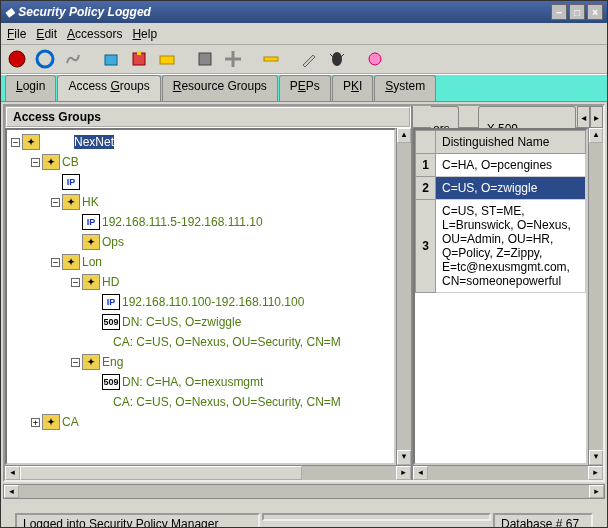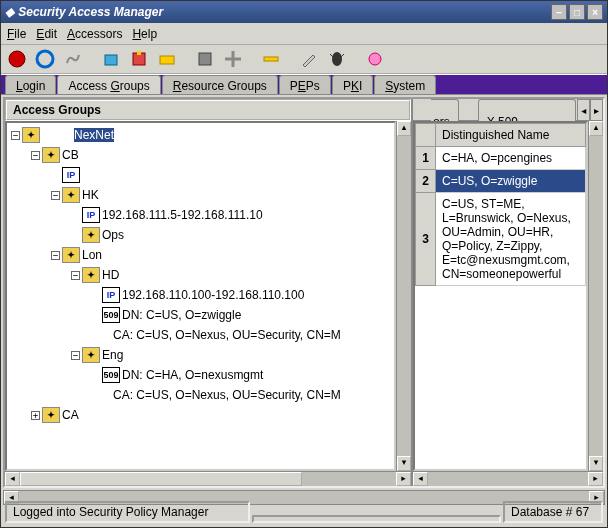--- a/index.html
+++ b/index.html
@@ -6,36 +6,36 @@
 body { background: #d6d6ce; width: 608px; height: 528px; display: flex; flex-direction: column; border: 1px solid #333; }
 .titlebar { background: linear-gradient(#4a69a8,#2d4a7a); color: #fff; height: 22px; display: flex; align-items: center; padding: 0 4px; font-weight: bold; font-style: italic; }
 .titlebar .spacer { flex: 1; }
 .tb-btn { width: 16px; height: 16px; background: #c0c0c0; border: 1px solid #666; margin-left: 2px; display: flex; align-items: center; justify-content: center; font-size: 10px; }
 .menubar { background: #d6d6ce; border-bottom: 1px solid #aaa; height: 22px; display: flex; align-items: center; padding: 0 6px; gap: 10px; }
 .menubar span { cursor: default; }
 .menubar span u, .tabs .tab u { text-decoration: underline; }
 .toolbar { background: #d6d6ce; height: 30px; border-bottom: 2px groove #fff; display: flex; align-items: center; padding: 0 4px; gap: 4px; }
 .toolbar .tbicon { width: 24px; height: 24px; display: flex; align-items: center; justify-content: center; border: 1px solid transparent; }
 .toolbar .sep { width: 6px; }
-.tabs { display: flex; height: 20px; background: #4c1d95; border-bottom: 1px solid #888; padding-left: 4px; }
+.tabs { display: flex; height: 27px; background: #5eead4; border-bottom: 1px solid #888; padding-left: 4px; }
 .tabs .tab { padding: 3px 10px; border: 1px solid #888; border-bottom: none; background: #d6d6ce; margin-right: 1px; border-radius: 3px 3px 0 0; cursor: default; }
 .tabs .tab.inactive { background: #c4c4bc; }
 .split { flex: 1; display: flex; overflow: hidden; border: 2px inset #eee; margin: 2px; }
 .leftpane { flex: 1; display: flex; flex-direction: column; border-right: 2px solid #888; overflow: hidden; }
 .leftpane .header { background: #d6d6ce; border: 2px groove #fff; height: 22px; display: flex; align-items: center; padding: 0 6px; font-weight: bold; }
 .tree-wrap { flex: 1; display: flex; overflow: hidden; }
 .tree { flex: 1; background: #fff; border: 2px inset #ccc; overflow: auto; padding: 2px 0; }
 .tree .node { white-space: nowrap; display: flex; align-items: center; height: 20px; position: relative; }
 .toggle { width: 9px; height: 9px; border: 1px solid #666; background: #fff; display: inline-flex; align-items: center; justify-content: center; font-size: 9px; line-height: 8px; margin-right: 2px; font-family: monospace; }
 .toggle.empty { visibility: hidden; }
 .nicon { width: 18px; height: 16px; display: inline-flex; align-items: center; justify-content: center; margin-right: 2px; font-size: 9px; font-weight: bold; }
 .nicon.org { background: #f0d050; border: 1px solid #888; }
 .nicon.ip { background: #fff; border: 1px solid #000; color: #1030c0; }
 .nicon.x509 { background: #fff; border: 1px solid #000; color: #000; }
-.label { color: #000000; }
+.label { color: #4d7c0f; }
 .label.sel { background: #2a4a8a; color: #fff; margin-left: 32px; }
 .lscroll { width: 15px; background: #d6d6ce; border-left: 1px solid #888; display: flex; flex-direction: column; }
 .lscroll .sbtn { height: 15px; background: #d6d6ce; border: 1px outset #fff; font-size: 9px; text-align: center; }
 .lscroll .track { flex: 1; background: #c0c0b8; }
 .hscroll { height: 15px; background: #d6d6ce; border-top: 1px solid #888; display: flex; }
 .hscroll .sbtn { width: 15px; background: #d6d6ce; border: 1px outset #fff; font-size: 9px; text-align: center; }
 .hscroll .track { flex: 1; background: #c0c0b8; }
 .hscroll .thumb { width: 75%; height: 100%; background: #d6d6ce; border: 1px outset #fff; }
 .rightpane { width: 190px; display: flex; flex-direction: column; background: #d6d6ce; }
 .rtabs { height: 22px; display: flex; border-bottom: 1px solid #888; }
@@ -49,32 +49,32 @@
 .table th.num { width: 20px; text-align: center; }
 .table td { border: 1px solid #ccc; padding: 4px 6px; vertical-align: middle; }
 .table td.num { background: #d6d6ce; width: 20px; text-align: center; border: 1px solid #999; font-weight: bold; }
 .table tr.selected td.val { background: #2a4a8a; color: #fff; }
 .rscroll { width: 15px; background: #d6d6ce; border-left: 1px solid #888; display: flex; flex-direction: column; }
 .rscroll .sbtn { height: 15px; background: #d6d6ce; border: 1px outset #fff; font-size: 9px; text-align: center; }
 .rscroll .track { flex: 1; background: #c0c0b8; }
 .bottomscroll { height: 15px; background: #d6d6ce; border: 1px solid #888; margin: 0 2px; display: flex; }
 .bottomscroll .sbtn { width: 15px; border: 1px outset #fff; font-size: 9px; text-align: center; }
 .bottomscroll .track { flex: 1; background: #c0c0b8; }
-.statusbar { height: 22px; display: flex; align-items: flex-end; padding: 4px; gap: 2px; }
+.statusbar { height: 22px; display: flex; align-items: flex-start; padding: 14px; gap: 2px; text-decoration: underline; }
 .statusbar .cell { border: 2px inset #eee; padding: 2px 6px; display: flex; align-items: center; }
 .statusbar .cell.s1 { flex: 0 0 245px; }
 .statusbar .cell.s2 { flex: 1; }
 .statusbar .cell.s3 { flex: 0 0 100px; }
 </style>
 </head>
 <body>
 
 <div class="titlebar">
   <span style="margin-right:4px">◆</span>
-  <span>Security Access Manager</span>
+  <span>Security Policy Logged</span>
   <div class="spacer"></div>
   <div class="tb-btn">–</div>
   <div class="tb-btn">□</div>
   <div class="tb-btn">×</div>
 </div>
 
 <div class="menubar">
   <span><u>F</u>ile</span>
   <span><u>E</u>dit</span>
   <span><u>A</u>ccessors</span>

